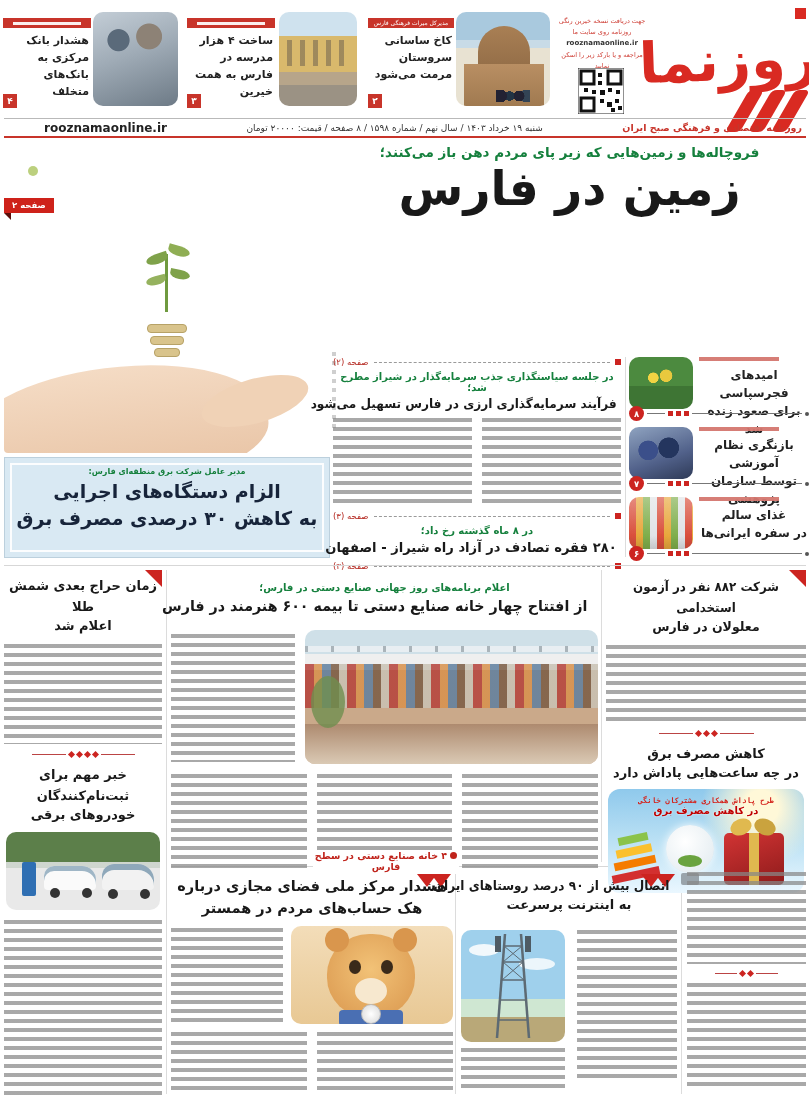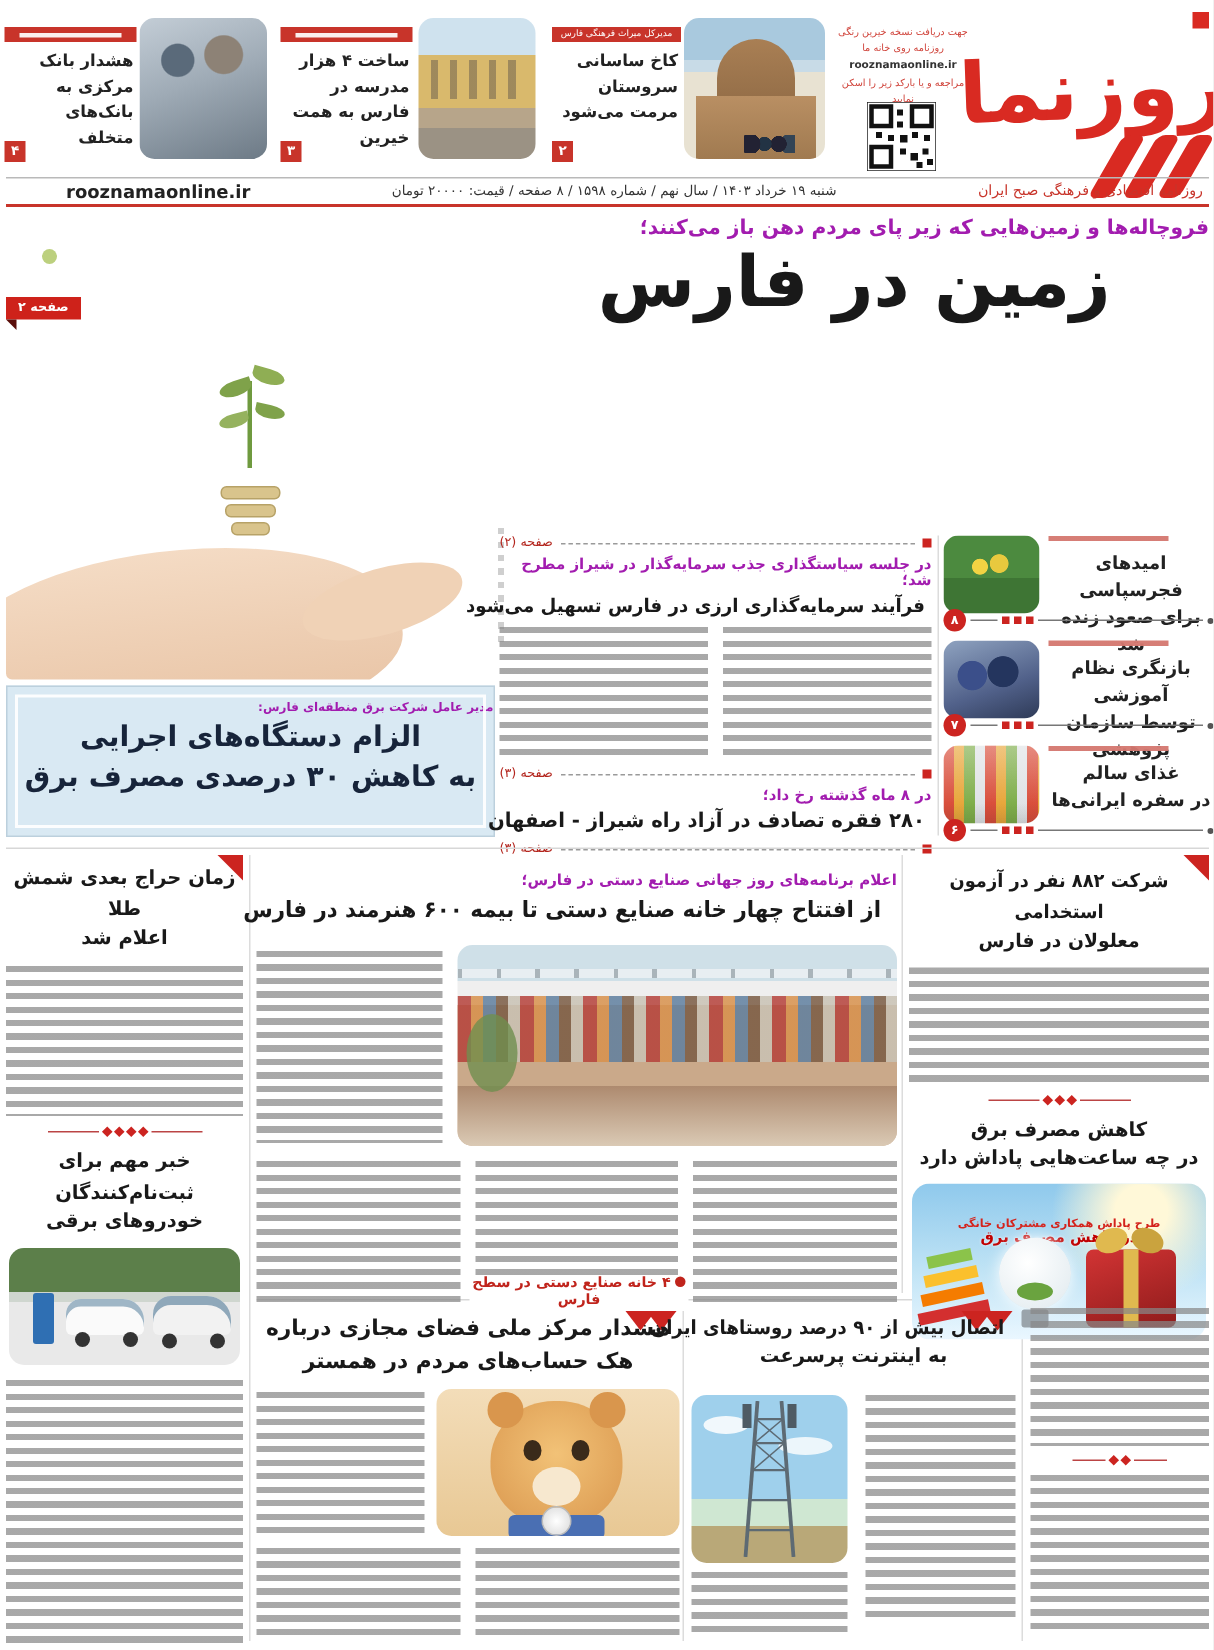--- a/index.html
+++ b/index.html
@@ -7,21 +7,21 @@
   [data-name]{box-sizing:border-box;}
   .abs{position:absolute;}
   .photo{position:absolute;border-radius:10px;overflow:hidden;}
   
   .ft{background:repeating-linear-gradient(180deg,#878787 0 4.2px,transparent 4.2px 9px);opacity:.72;}
   .ft.red{background:repeating-linear-gradient(180deg,#d4776f 0 3.6px,transparent 3.6px 8px);opacity:.95;}
   .cols{display:flex;gap:10px;}
   .cols>div{flex:1;}
   
   .hl{font-weight:bold;color:#191919;text-align:center;}
-  .kick{font-weight:bold;color:#a21caf;text-align:right;}
+  .kick{font-weight:bold;color:#15803d;text-align:center;}
   
   .tcard{position:absolute;top:18px;height:90px;background:#fff;}
   .ttag{height:10px;background:#c8342a;display:flex;align-items:center;justify-content:center;}
   .ttag .wline{width:78%;height:3px;background:rgba(255,255,255,.92);}
   .ttag .wtxt{color:#fff;font-size:6px;white-space:nowrap;line-height:1;}
   .ttitle{font-size:11px;font-weight:bold;color:#222;text-align:right;line-height:1.55;padding:4px 2px 0 2px;}
   .tbadge{position:absolute;bottom:0;left:0;width:14px;height:14px;background:#c8342a;color:#fff;font-size:9px;display:flex;align-items:center;justify-content:center;font-weight:bold;}
   
   .pgmark{display:flex;align-items:center;gap:5px;direction:ltr;height:10px;}
   .pml{font-size:8.5px;color:#b3241c;white-space:nowrap;line-height:1;}
@@ -91,21 +91,21 @@
      <div class="abs" style="left:40px;bottom:4px;width:34px;height:12px;background:
         radial-gradient(circle at 12% 50%,#223 22%,transparent 23%),
         radial-gradient(circle at 40% 50%,#234 22%,transparent 23%),
         radial-gradient(circle at 68% 50%,#223 22%,transparent 23%),
         radial-gradient(circle at 92% 50%,#345 22%,transparent 23%);" data-name="visitor-figures"></div>
   </div>
 
   <div class="abs" style="left:552px;top:8px;width:257px;height:108px;" data-name="masthead">
     <div class="abs" style="left:2px;top:8px;width:96px;text-align:center;color:#cf4138;font-size:6.5px;line-height:1.7;" data-name="qr-caption">
       <div data-name="qr-caption-line">جهت دریافت نسخه خیرین رنگی</div>
-      <div data-name="qr-caption-line">روزنامه روی خانه ما</div>
+      <div data-name="qr-caption-line">روزنامه روی سایت ما</div>
       <div style="color:#333;font-weight:bold;direction:ltr;font-size:7px;" data-name="qr-caption-site">rooznamaonline.ir</div>
       <div data-name="qr-caption-line">مراجعه و یا بارکد زیر را اسکن نمایید</div>
     </div>
     <svg class="abs" style="left:26px;top:60px;" width="46" height="46" viewBox="0 0 46 46" data-name="qr-code-icon">
       <rect width="46" height="46" fill="#fff" stroke="#222"></rect>
       <rect x="3" y="3" width="13" height="13" fill="none" stroke="#111" stroke-width="3"></rect>
       <rect x="30" y="3" width="13" height="13" fill="none" stroke="#111" stroke-width="3"></rect>
       <rect x="3" y="30" width="13" height="13" fill="none" stroke="#111" stroke-width="3"></rect>
       <rect x="20" y="5" width="4" height="4" fill="#111"></rect>
         <rect x="20" y="13" width="4" height="4" fill="#111"></rect>
@@ -122,21 +122,21 @@
     </svg>
     <div class="abs" style="left:96px;top:0;width:161px;height:104px;display:flex;align-items:center;justify-content:center;
         color:#d92a22;font-size:56px;font-weight:bold;transform:rotate(-2deg);" data-name="newspaper-logo">روزنما</div>
   </div>
   <span class="slash" style="left:737px;top:90px;" data-name="logo-brush-stroke"></span>
   <span class="slash" style="left:760px;top:90px;" data-name="logo-brush-stroke"></span>
   <span class="slash" style="left:783px;top:90px;" data-name="logo-brush-stroke"></span>
   <div class="abs" style="left:795px;top:8px;width:11px;height:11px;background:#d92a22;" data-name="corner-ornament"></div>
 
   <div class="abs" style="left:4px;top:118px;width:802px;height:20px;border-top:1px solid #b9b9b9;border-bottom:2px solid #c8342a;display:flex;align-items:center;" data-name="info-bar">
-    <div style="color:#c8342a;font-size:9.5px;font-weight:normal;padding-right:4px;white-space:nowrap;" data-name="info-bar-tagline">روزنامه اقتصادی و فرهنگی صبح ایران</div>
+    <div style="color:#c8342a;font-size:9.5px;font-weight:bold;padding-right:4px;white-space:nowrap;" data-name="info-bar-tagline">روزنامه اقتصادی و فرهنگی صبح ایران</div>
     <div style="flex:1;text-align:center;color:#333;font-size:9px;white-space:nowrap;" data-name="info-bar-issue-line">شنبه ۱۹ خرداد ۱۴۰۳ / سال نهم / شماره ۱۵۹۸ / ۸ صفحه / قیمت: ۲۰۰۰۰ تومان</div>
     <div style="direction:ltr;color:#222;font-size:12px;font-weight:bold;padding-left:40px;" data-name="info-bar-website">rooznamaonline.ir</div>
   </div>
 
   <div class="abs" style="left:4px;top:142px;width:326px;height:311px;border-radius:4px;overflow:hidden;background:
       radial-gradient(circle at 70% 30%,#f2f6cf 0%,#dcе89e 30%,#c4d87e 55%,#a3c158 80%,#8db249 100%),
       linear-gradient(150deg,#e9f0b8,#b7cf6b);" data-name="hero-photo-lightbulb-hand">
     <div class="abs" style="inset:10px;border:2px solid rgba(255,255,255,.85);border-radius:2px;" data-name="hero-inner-frame"></div>
 
     <div class="abs" style="right:32px;top:22px;width:32px;height:32px;border-radius:50%;background:#fff;box-shadow:0 0 14px 6px rgba(255,255,255,.65);" data-name="sun-icon"></div>
@@ -339,21 +339,21 @@
         <span class="d"></span>
         <span class="d"></span>
         <span class="l"></span>
     </div>
     <div class="hl" style="font-size:13px;line-height:1.6;" data-name="reward-headline-line1">کاهش مصرف برق</div>
     <div class="hl" style="font-size:13px;line-height:1.3;" data-name="reward-headline-line2">در چه ساعت‌هایی پاداش دارد</div>
 
     <div class="photo" style="position:relative;width:196px;height:104px;margin:8px auto 0 auto;border-radius:12px;background:
         radial-gradient(circle at 78% 18%,#fff8d8 0 10%,transparent 34%),
         linear-gradient(180deg,#8fc9ec 0%,#bfe3f5 55%,#eaf7ff 100%);" data-name="energy-reward-ad">
-      <div style="text-align:center;color:#d4231c;font-size:7.5px;font-weight:bold;margin-top:22px;" data-name="ad-text-line1">طرح پاداش همکاری مشترکان خانگی</div>
+      <div style="text-align:center;color:#d4231c;font-size:7.5px;font-weight:bold;margin-top:7px;font-family:Liberation Mono, monospace;" data-name="ad-text-line1">طرح پاداش همکاری مشترکان خانگی</div>
       <div style="text-align:center;color:#c00000;font-size:10px;font-weight:bold;text-shadow:0 0 2px #fff;" data-name="ad-text-line2">در کاهش مصرف برق</div>
       <div class="abs" style="left:10px;top:46px;width:30px;height:8px;background:#8bc34a;transform:rotate(-12deg);" data-name="energy-label-bar"></div>
       <div class="abs" style="left:8px;top:58px;width:36px;height:8px;background:#fbc02d;transform:rotate(-12deg);" data-name="energy-label-bar"></div>
       <div class="abs" style="left:6px;top:70px;width:42px;height:8px;background:#f57c00;transform:rotate(-12deg);" data-name="energy-label-bar"></div>
       <div class="abs" style="left:4px;top:82px;width:48px;height:8px;background:#d32f2f;transform:rotate(-12deg);" data-name="energy-label-bar"></div>
       <div class="abs" style="left:58px;top:36px;width:48px;height:48px;border-radius:50%;background:radial-gradient(circle at 40% 35%,#ffffff,#dfe9ee);box-shadow:0 0 10px rgba(255,255,255,.9);" data-name="lightbulb-icon"></div>
       <div class="abs" style="left:70px;top:66px;width:24px;height:12px;border-radius:50%;background:#6aa33f;" data-name="grass-in-bulb"></div>
       <div class="abs" style="left:73px;top:84px;width:18px;height:12px;background:#9aa4ab;border-radius:2px;" data-name="bulb-socket"></div>
       <div class="abs" style="left:116px;top:44px;width:60px;height:52px;background:linear-gradient(160deg,#d23434,#8e1b1b);border-radius:5px;" data-name="gift-box-icon"></div>
       <div class="abs" style="left:141px;top:44px;width:10px;height:52px;background:#e0b94f;" data-name="gift-ribbon"></div>

